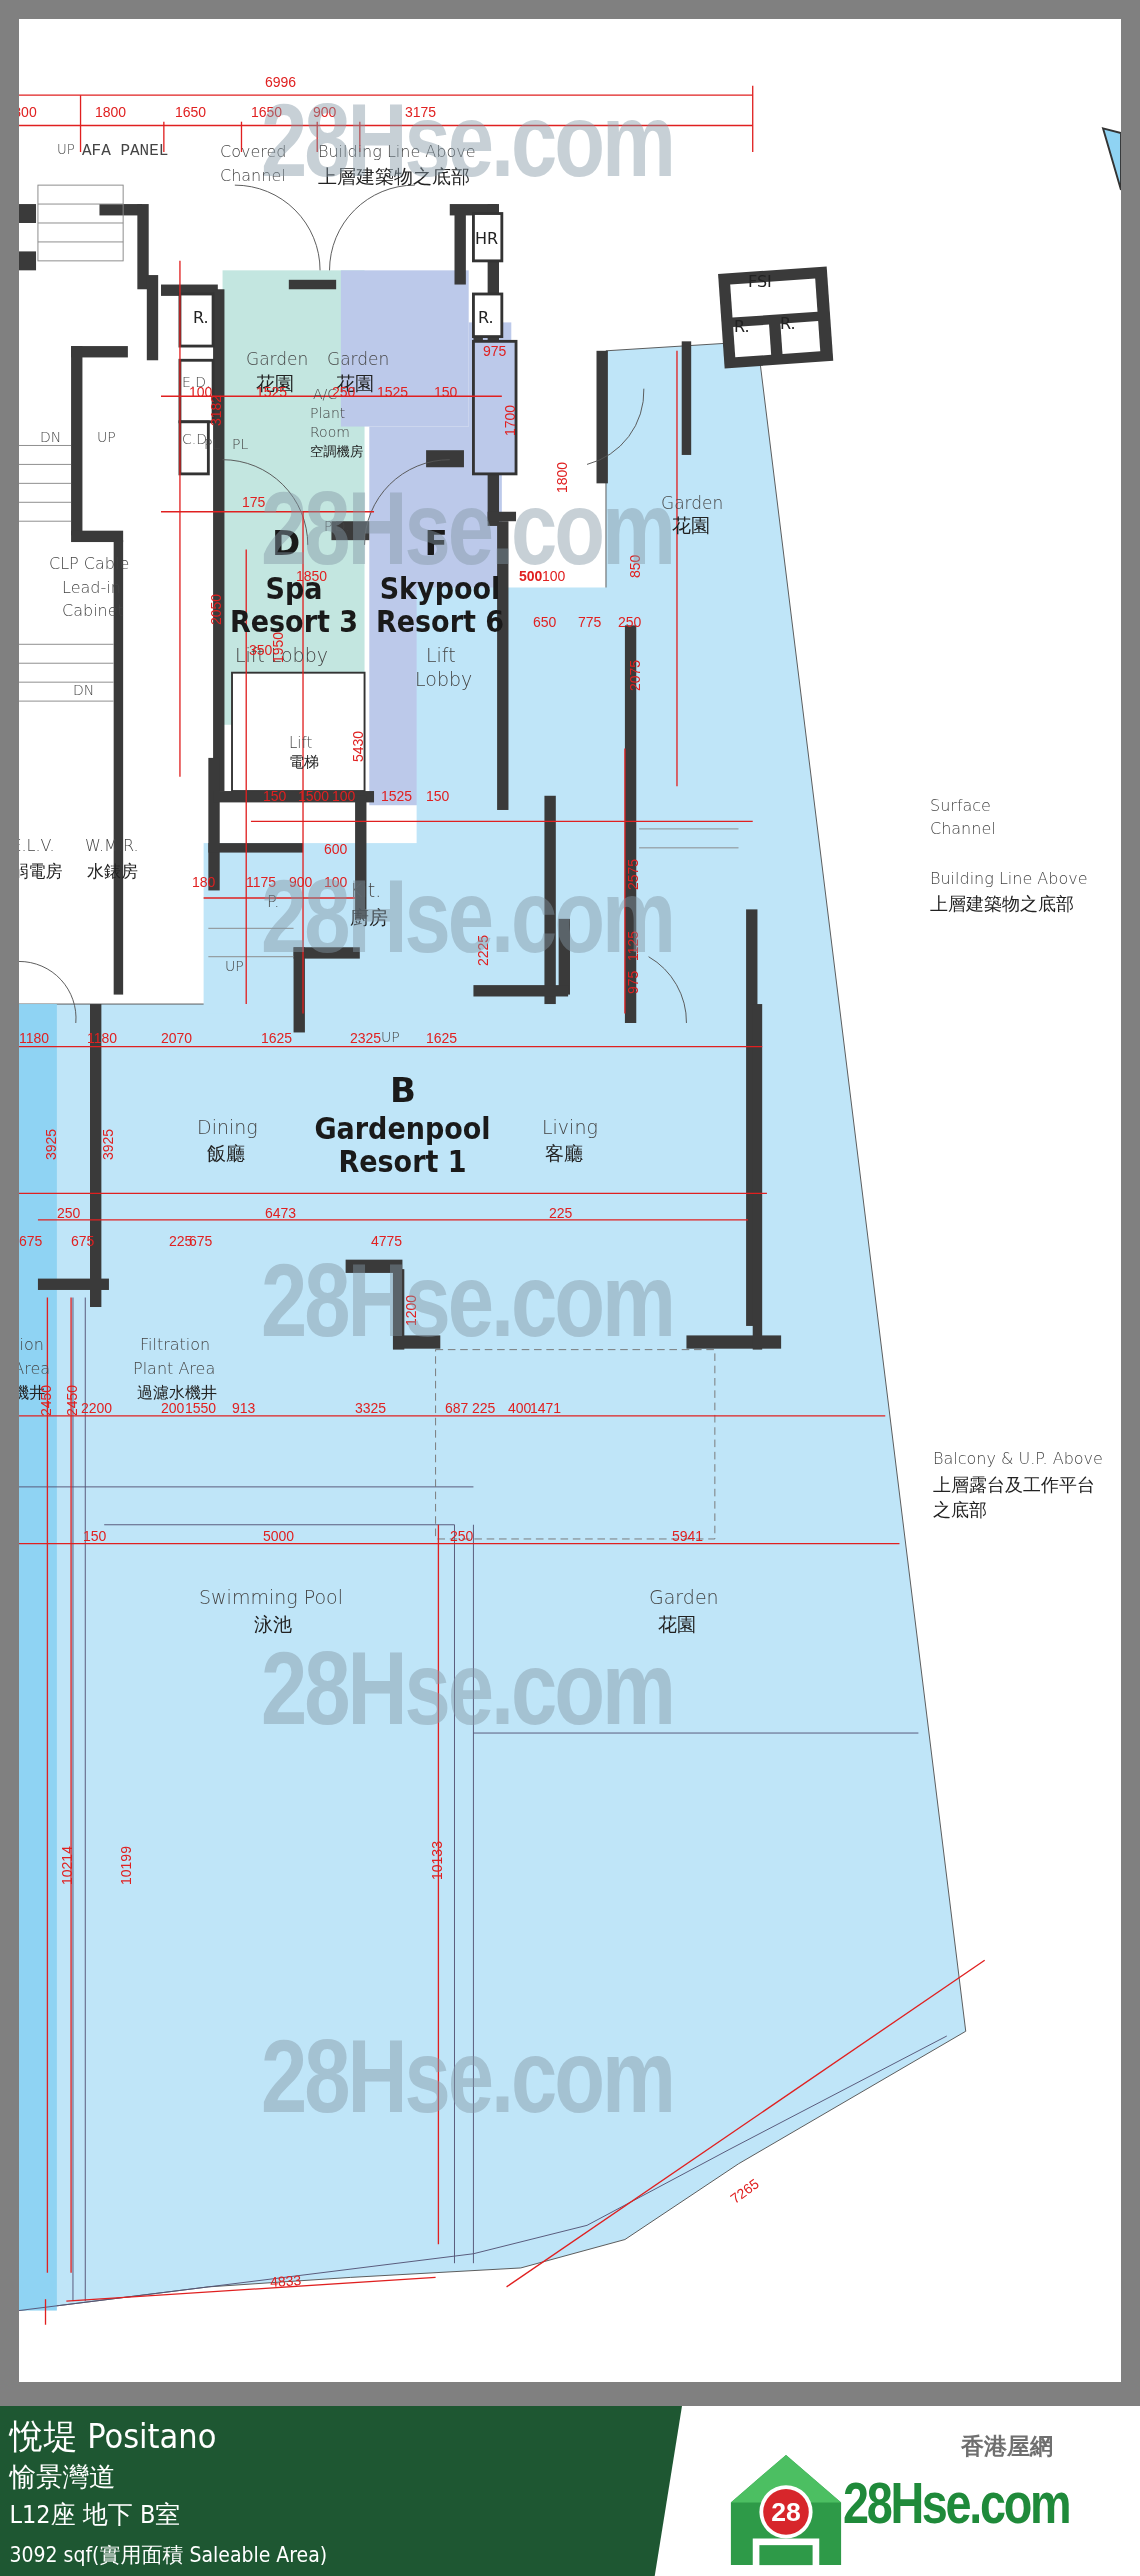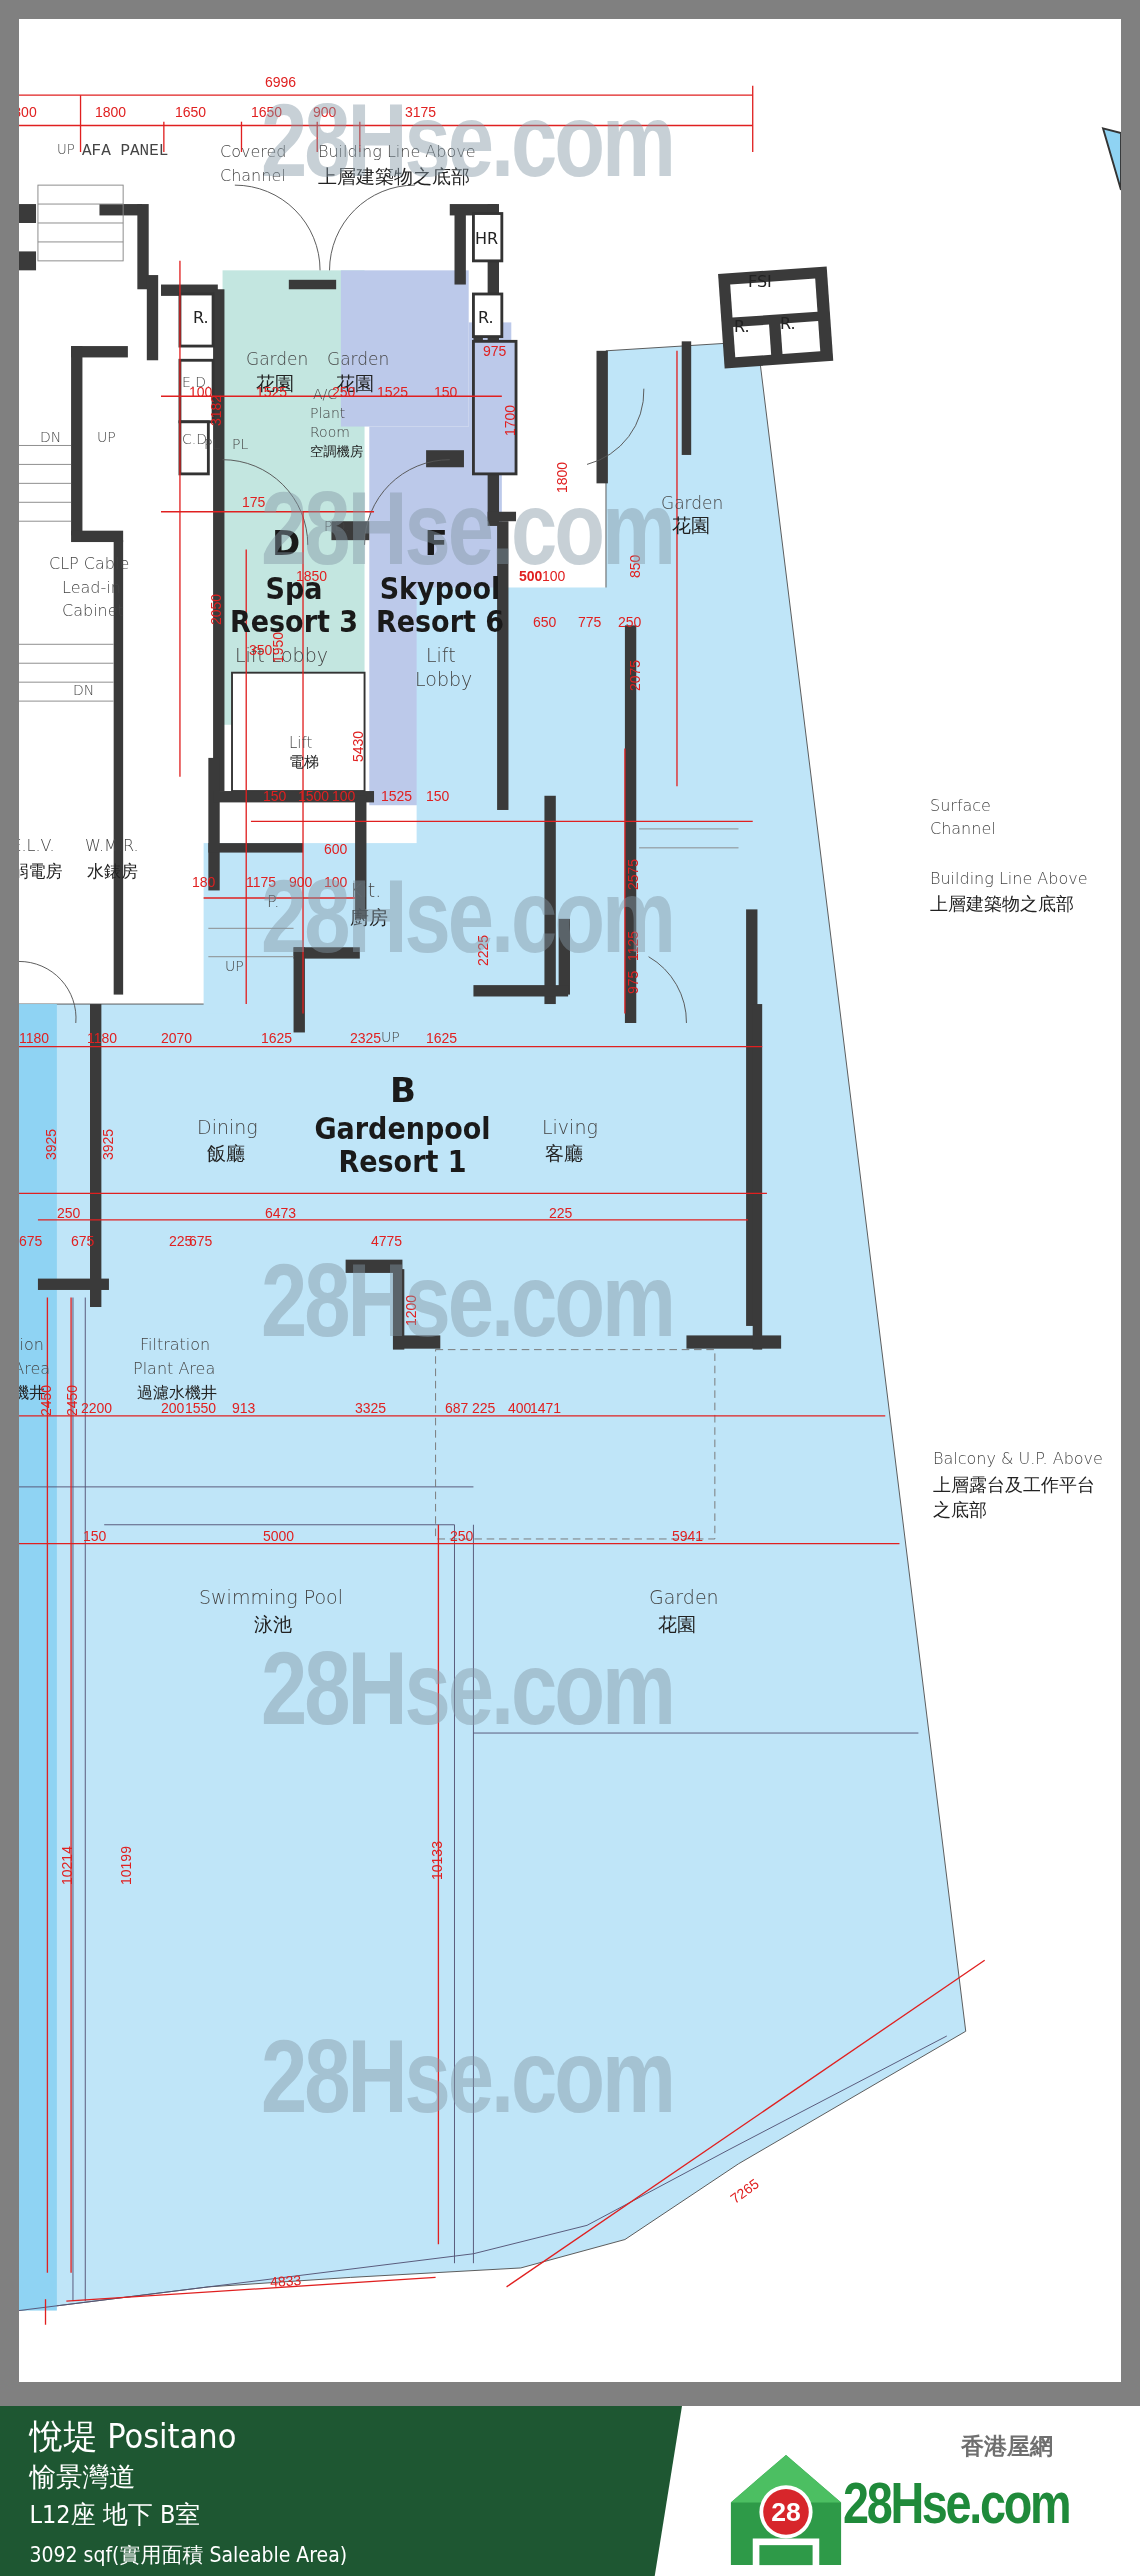--- a/index.html
+++ b/index.html
@@ -1,21 +1,21 @@
 <!DOCTYPE html>
 <html style="font-size:15px"><head>
 <meta charset="utf-8">
 <style>
   html,body{margin:0;padding:0;}
   body{width:1140px;height:2576px;background:#808080;position:relative;overflow:hidden;font-family:"DejaVu Sans","Liberation Sans",sans-serif;}
   .sheet{position:absolute;left:19px;top:19px;width:1102px;height:2363px;background:#ffffff;overflow:hidden;}
   .sheet svg{position:absolute;left:0;top:0;}
   .footer{position:absolute;left:0;top:2406px;width:1140px;height:170px;background:#ffffff;}
   .footer-band{position:absolute;left:0;top:0;width:682px;height:170px;background:#1e5732;clip-path:polygon(0 0,100% 0,96% 100%,0 100%);}
-  .footer-text{position:absolute;left:9.5px;top:7.6px;color:#ffffff;font-family:"DejaVu Sans Condensed","DejaVu Sans",sans-serif;margin-left:20px;}
+  .footer-text{position:absolute;left:9.5px;top:7.6px;color:#ffffff;font-family:"DejaVu Sans Condensed","DejaVu Sans",sans-serif;}
   .ft-title{font-size:34px;font-weight:normal;line-height:44px;}
   .ft-road{font-size:26.5px;line-height:38px;}
   .ft-unit{font-size:25px;line-height:36px;margin-top:1.9px;}
   .ft-area{font-size:21px;line-height:36px;margin-top:3.8px;}
   .logo{position:absolute;left:729px;top:19px;width:398px;height:142px;}
   .logo-cn{position:absolute;left:232px;top:5.7px;font-size:23px;color:#6f6f6f;font-weight:bold;}
   .logo-text{position:absolute;left:114px;top:45px;font-size:57px;font-weight:bold;color:#1f8a3a;font-family:"Liberation Sans",sans-serif;letter-spacing:-2.8px;transform:scaleX(0.82);transform-origin:left top;}
   .logo-house{position:absolute;left:0;top:28px;}
   .label{position:absolute;font-family:"DejaVu Sans","Liberation Sans",sans-serif;color:#222;white-space:nowrap;}
   .lbl-thin{color:#444;font-weight:300;}

